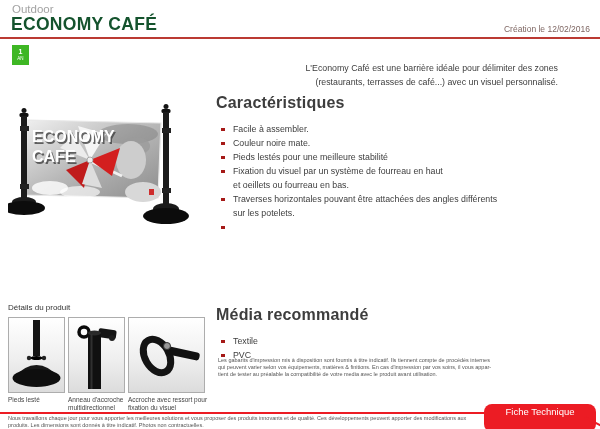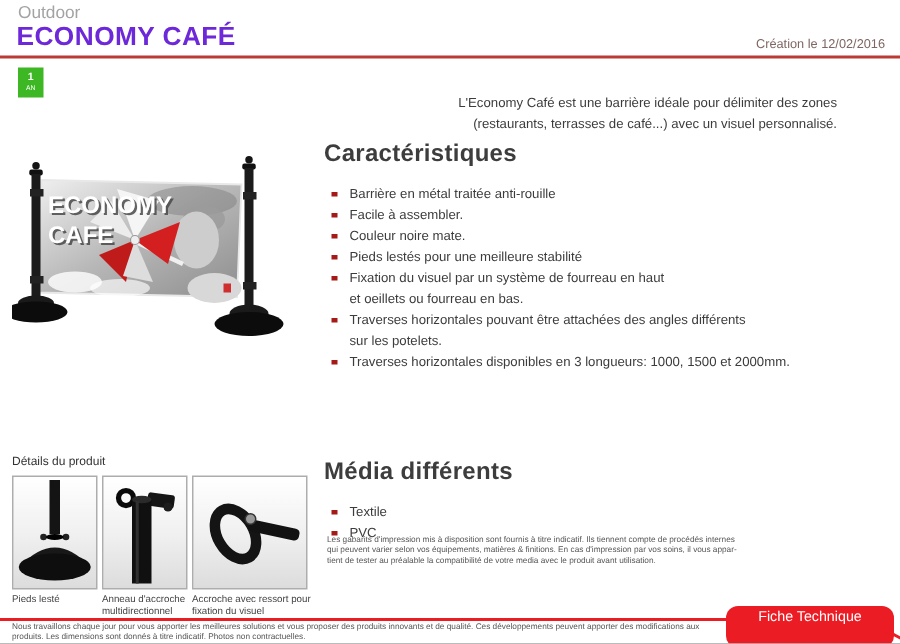--- a/index.html
+++ b/index.html
@@ -6,21 +6,21 @@
   .page{
     position:relative; width:600px; height:429px; background:#fff;
     font-family:"Liberation Sans", sans-serif; overflow:hidden; margin:0 auto;
     color:#3c3c3c;
   }
   .abs{position:absolute;}
   .pre{white-space:pre-line;}
 
   
   .category{left:12px; top:3px; font-size:11.5px; color:#a3a3a3;}
-  .title{left:11px; top:14px; font-size:17.5px; font-weight:bold; color:#6d28d9; letter-spacing:.3px;text-align:right;}
+  .title{left:11px; top:14px; font-size:17.5px; font-weight:bold; color:#14532d; letter-spacing:.3px;text-align:right;}
   .date{right:10px; top:24px; font-size:8.5px; color:#7e6662;}
   .topline{left:0; top:37px; width:600px; height:2px; background:#bb3a33;}
 
   
   .badge{left:12px; top:45px; width:17px; height:20px; background:#3eb724; color:#fff; text-align:center;}
   .badge .b1{display:block; font-size:7px; font-weight:bold; line-height:9px; margin-top:2px;}
   .badge .b2{display:block; font-size:4.5px; line-height:6px;}
 
   
   .figure{left:8px; top:96px; width:205px; height:158px;}
@@ -123,32 +123,31 @@
       <ellipse cx="158" cy="113" rx="13" ry="6" fill="#1a1a1a"></ellipse>
       <ellipse cx="158" cy="120" rx="23" ry="8" fill="#0c0c0c"></ellipse>
     </svg>
   </div>
 
   <div class="abs intro pre">L'Economy Café est une barrière idéale pour délimiter des zones
 (restaurants, terrasses de café...) avec un visuel personnalisé.</div>
 
   <div class="abs h1 h-caract">Caractéristiques</div>
   <ul class="abs blist list-caract">
-    <li><span class="sq"></span><span class="pre">Barrière en métal traitée anti-rouille</span></li>
     <li><span class="sq"></span><span class="pre">Facile à assembler.</span></li>
     <li><span class="sq"></span><span class="pre">Couleur noire mate.</span></li>
     <li><span class="sq"></span><span class="pre">Pieds lestés pour une meilleure stabilité</span></li>
     <li><span class="sq"></span><span class="pre">Fixation du visuel par un système de fourreau en haut
 et oeillets ou fourreau en bas.</span></li>
     <li><span class="sq"></span><span class="pre">Traverses horizontales pouvant être attachées des angles différents
 sur les potelets.</span></li>
-    <li><span class="sq"></span><span class="pre">Traverses horizontales disponibles en 3 longueurs: 1000, 1500 et 2000mm.</span></li>
+    <li><span class="sq"></span></li>
   </ul>
 
-  <div class="abs h1 h-media">Média différents</div>
+  <div class="abs h1 h-media">Média recommandé</div>
   <ul class="abs blist list-media">
     <li><span class="sq"></span><span>Textile</span></li>
     <li><span class="sq"></span><span>PVC</span></li>
   </ul>
   <div class="abs media-disclaimer pre">Les gabarits d'impression mis à disposition sont fournis à titre indicatif. Ils tiennent compte de procédés internes
 qui peuvent varier selon vos équipements, matières &amp; finitions. En cas d'impression par vos soins, il vous appar-
 tient de tester au préalable la compatibilité de votre media avec le produit avant utilisation.</div>
 
   <div class="abs details-title">Détails du produit</div>
 

